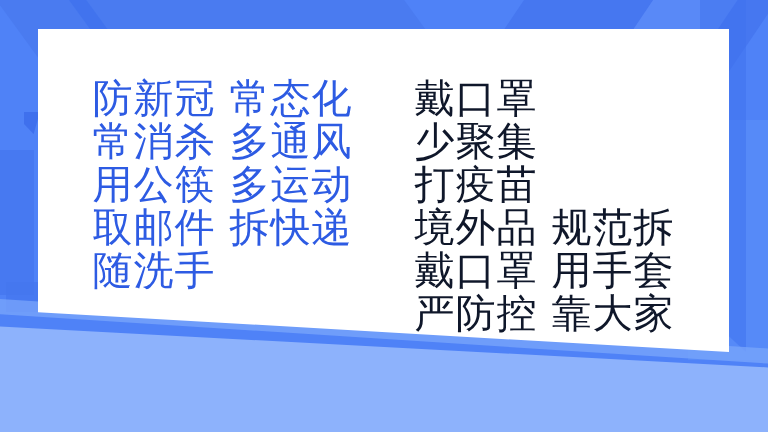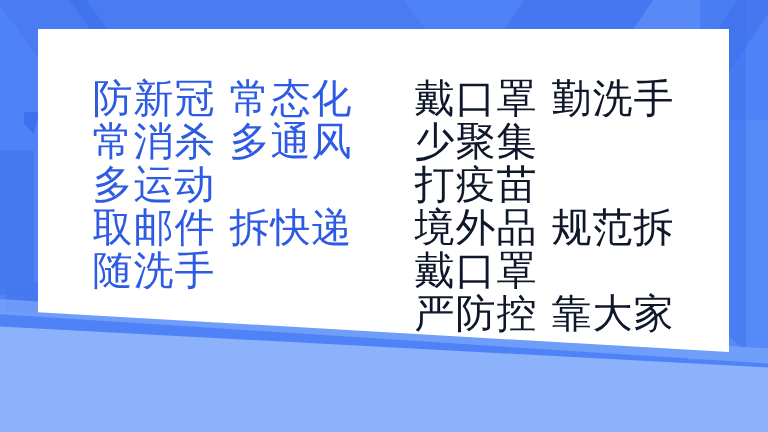--- a/index.html
+++ b/index.html
@@ -239,48 +239,49 @@
     <div class="slogan-column col-left">
       <div class="slogan-row">
         <span class="slogan-part">防新冠</span>
         <span class="slogan-part">常态化</span>
       </div>
       <div class="slogan-row">
         <span class="slogan-part">常消杀</span>
         <span class="slogan-part">多通风</span>
       </div>
       <div class="slogan-row">
+        <span class="slogan-part">用公筷</span>
         <span class="slogan-part">多运动</span>
       </div>
       <div class="slogan-row">
         <span class="slogan-part">取邮件</span>
         <span class="slogan-part">拆快递</span>
       </div>
       <div class="slogan-row">
         <span class="slogan-part">随洗手</span>
       </div>
     </div>
 
     <div class="slogan-column col-right">
       <div class="slogan-row">
         <span class="slogan-part">戴口罩</span>
-        <span class="slogan-part">勤洗手</span>
       </div>
       <div class="slogan-row">
         <span class="slogan-part">少聚集</span>
       </div>
       <div class="slogan-row">
         <span class="slogan-part">打疫苗</span>
       </div>
       <div class="slogan-row">
         <span class="slogan-part">境外品</span>
         <span class="slogan-part">规范拆</span>
       </div>
       <div class="slogan-row">
         <span class="slogan-part">戴口罩</span>
+        <span class="slogan-part">用手套</span>
       </div>
       <div class="slogan-row">
         <span class="slogan-part">严防控</span>
         <span class="slogan-part">靠大家</span>
       </div>
     </div>
 
   </div>
 
 </div>

